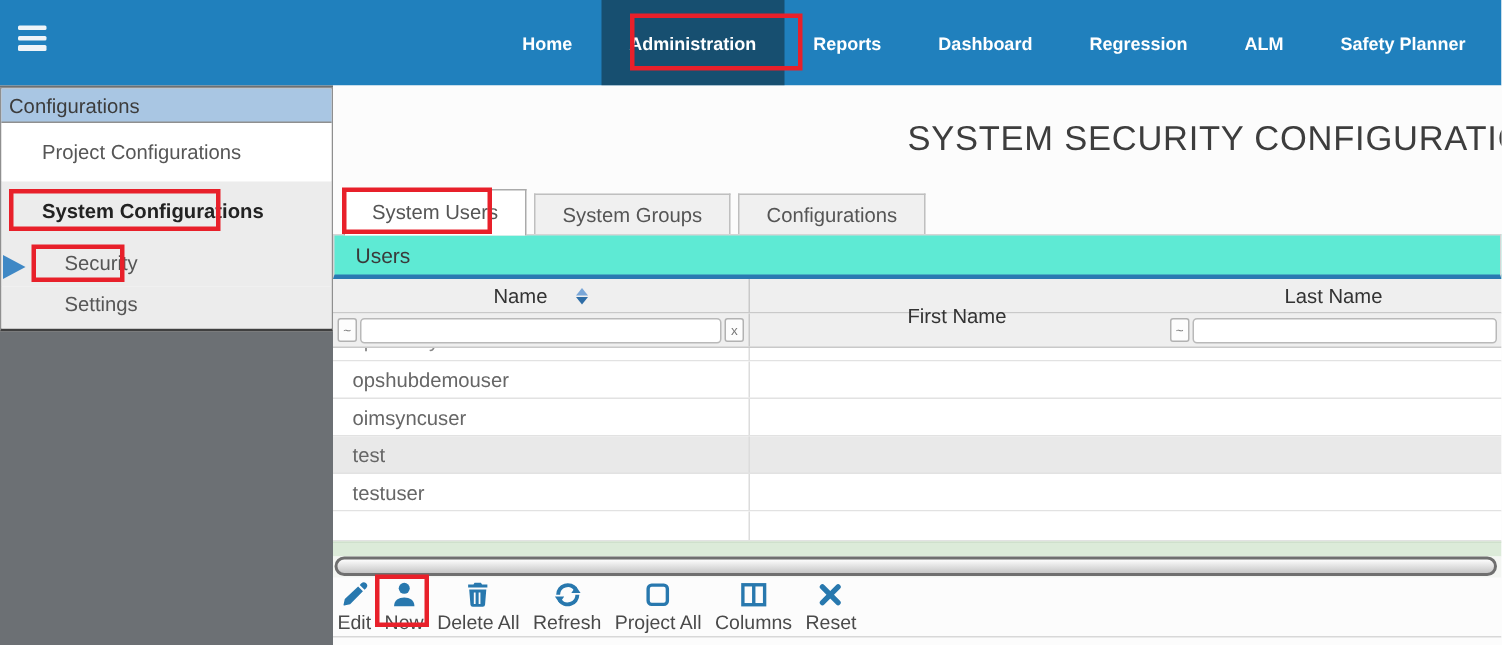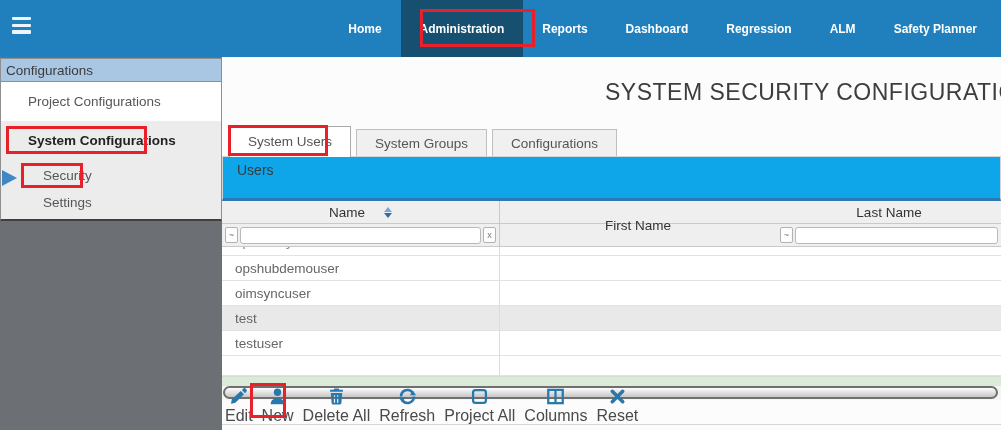--- a/index.html
+++ b/index.html
@@ -35,21 +35,21 @@
   .main { position:absolute; left:222px; top:57px; width:779px; height:373px; background:#fcfcfc; }
   .page-title { position:absolute; left:383px; top:22px; font-size:23px; color:#3d3d3d;
                 letter-spacing:0.5px; white-space:nowrap; }
 
   .tabs { position:absolute; left:7px; top:69px; display:flex; gap:5px; align-items:flex-end; }
   .tab { height:28px; line-height:27px; padding:0 18px; font-size:13.5px; color:#555;
          background:#f0f0f0; border:1px solid #bfbfbf; border-bottom:none; cursor:pointer; white-space:nowrap; }
   .tab.active { background:#fff; height:31px; line-height:29px; border-color:#aaa; position:relative; z-index:2; }
 
   .users-panel { position:absolute; left:0; top:99px; width:779px; }
-  .users-bar { height:45px; line-height:27px; background:#0ea5e9; border:1px solid #d5d5d5;
+  .users-bar { height:30px; line-height:27px; background:#5eead4; border:1px solid #d5d5d5;
                border-bottom:3px solid #2a79b2; padding-left:14px; font-size:14px; color:#3a3a3a; }
 
   .header-row { display:flex; height:23px; background:#efefef; border-bottom:1px solid #c9c9c9; }
   .hcol { display:flex; align-items:center; justify-content:center; font-size:13.5px; color:#333;
           border-right:1px solid #c9c9c9; gap:19px; cursor:pointer; }
   .w1 { width:278px; } .w2 { width:277px;margin-top:24px; } .w3 { width:224px; }
   .sort-icon { display:inline-flex; flex-direction:column; gap:1px; }
   .sort-icon .up { width:0; height:0; border-left:4px solid transparent; border-right:4px solid transparent;
                    border-bottom:5px solid #7aa7d8; }
   .sort-icon .down { width:0; height:0; border-left:4px solid transparent; border-right:4px solid transparent;
@@ -73,21 +73,21 @@
 
   .green-strip { height:10px; background:#dcebd9; border-top:1px solid #cfe0cc; }
   .scroll-row { height:14px; background:#f4f6f3; position:relative; }
   .scroll-thumb { position:absolute; left:1px; top:0; width:775px; height:13px;
                   border:2px solid #6f6f6f; border-radius:8px;
                   background:linear-gradient(#fdfdfd,#c6c6c6); cursor:pointer; }
 
   .toolbar { position:absolute; left:3px; top:330px; display:flex; gap:9px; }
   .tool { display:flex; flex-direction:column; align-items:center; gap:1px; cursor:pointer; }
   .tool svg { width:19px; height:19px; }
-  .tool .tlabel { font-size:16px; color:#4a4a4a; white-space:nowrap; }
+  .tool .tlabel { font-size:13px; color:#4a4a4a; white-space:nowrap; }
   .toolbar-sep { position:absolute; left:0; top:367px; width:779px; border-top:1px solid #d8d8d8; }
 
   
   .redbox { position:absolute; border:3px solid #e8202a; pointer-events:none; z-index:50; }
   .rb-admin    { left:420px; top:9px;   width:115px; height:38px; }
   .rb-sysconf  { left:6px;   top:126px; width:141px; height:28px; }
   .rb-security { left:21px;  top:163px; width:62px;  height:25px; }
   .rb-tab      { left:228px; top:125px; width:100px; height:31px; }
   .rb-new      { left:250px; top:383px; width:36px;  height:35px; }
 </style>

